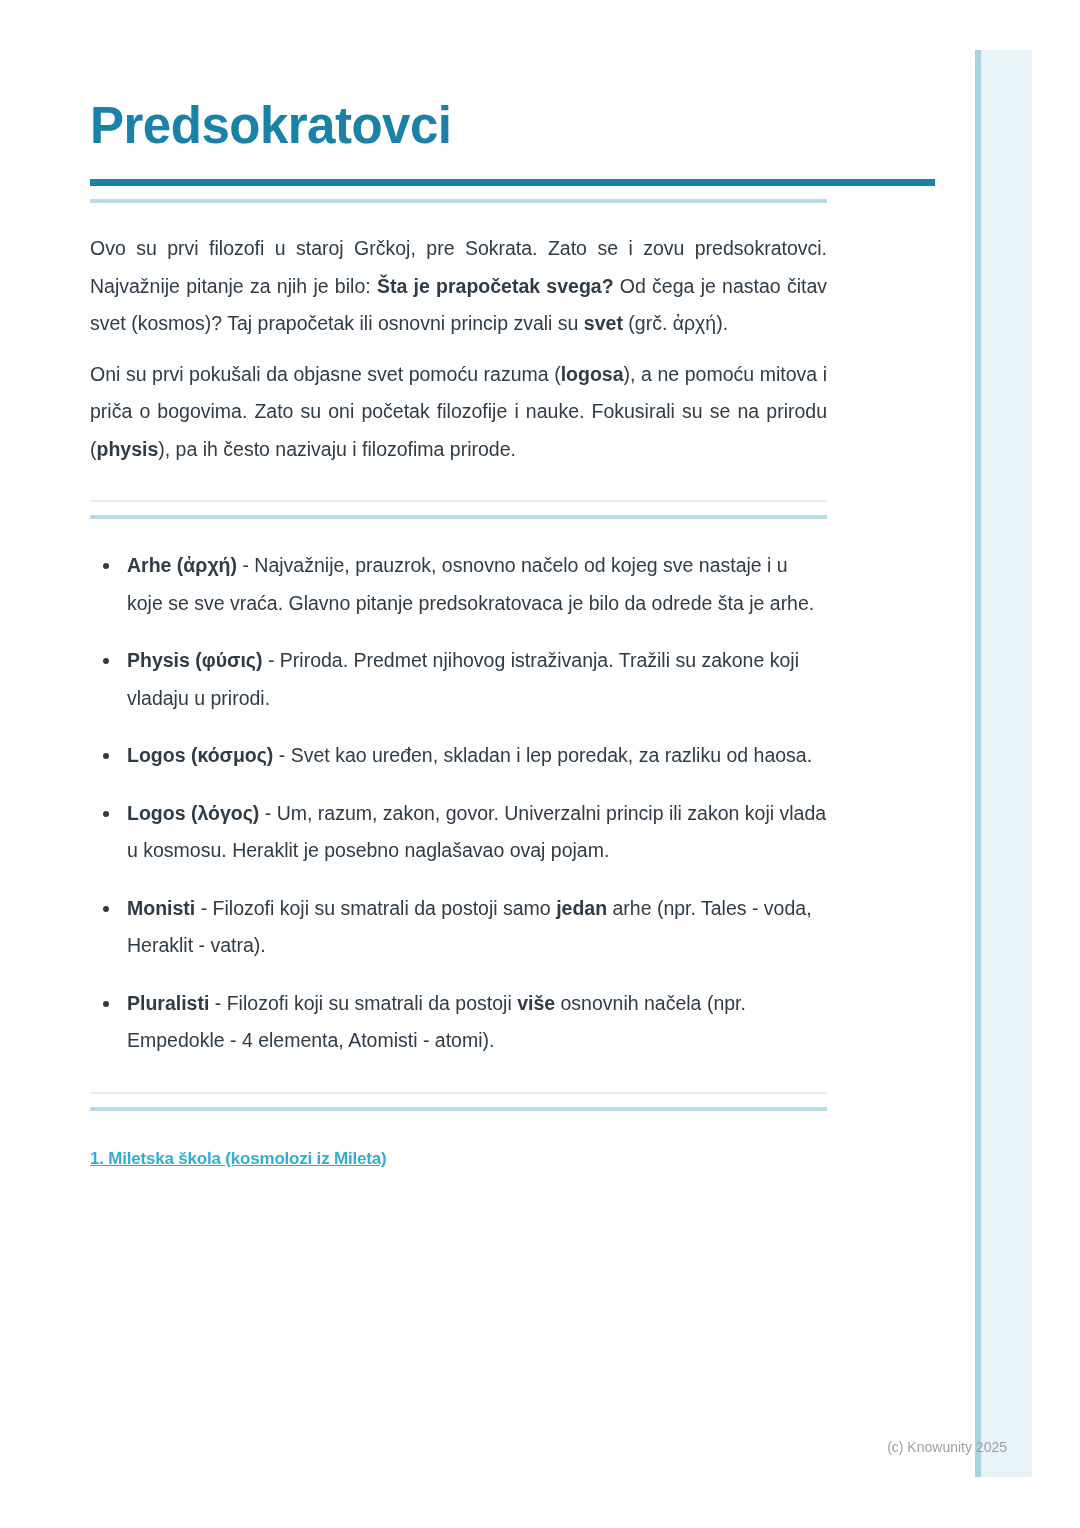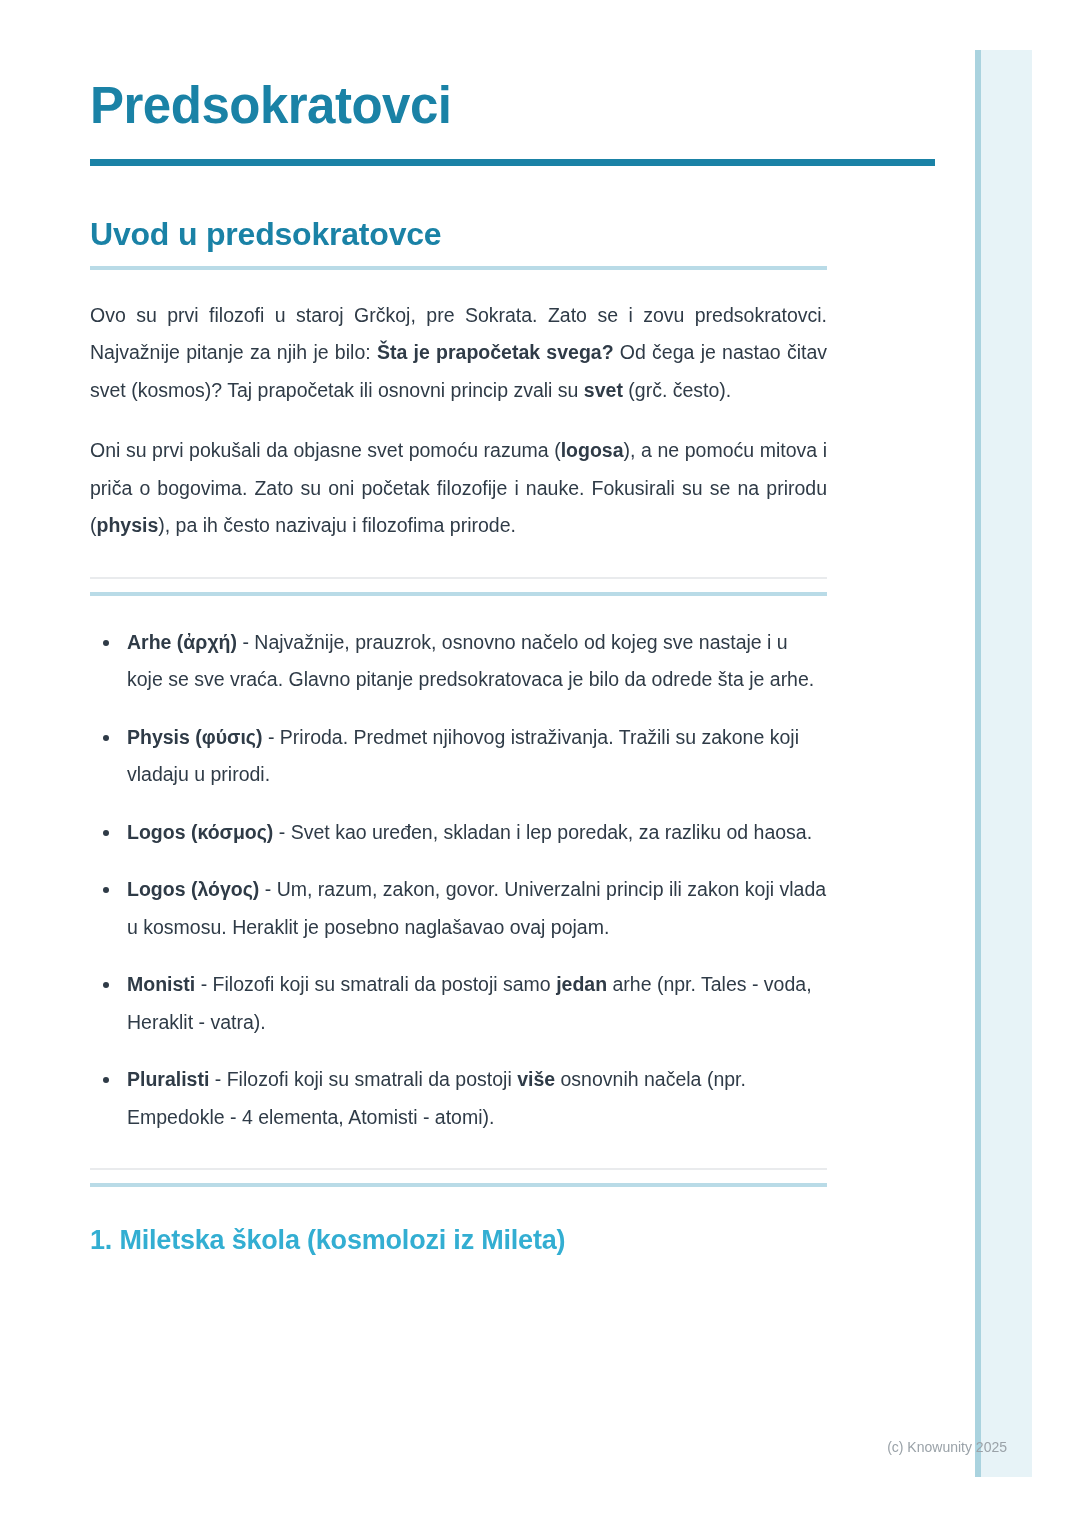--- a/index.html
+++ b/index.html
@@ -27,21 +27,21 @@
     z-index: 1;
   }
   .content {
     position: relative;
     z-index: 2;
     margin-left: 90px;
     width: 737px;
   }
   .doc-title {
     margin: 0;
-    padding-top: 80px;
+    padding-top: 100px;
     font-size: 51px;
     line-height: 1.0;
     font-weight: 800;
     letter-spacing: -0.5px;
     color: var(--primary-teal, #1a82a6);
   }
   .title-rule {
     margin-top: 28px;
     width: 845px;
     height: 7px;
@@ -62,21 +62,21 @@
     background: var(--light-blue-underline, #b9dbe7);
   }
   .body-par {
     margin: 27px 0 0 0;
     font-size: 19.5px;
     line-height: 37.5px;
     text-align: justify;
     color: var(--body-text, #2f3b47);
   }
   .body-par + .body-par {
-    margin-top: 23px;
+    margin-top: 13px;
   }
   .body-par strong, .bullets strong {
     font-weight: 700;
     color: var(--body-text, #2f3b47);
   }
   .divider {
     border: none;
     margin: 32px 0 0 0;
     width: 737px;
     height: 2px;
@@ -101,25 +101,26 @@
     position: absolute;
     left: 13px;
     top: 16px;
     width: 6px;
     height: 6px;
     border-radius: 50%;
     background: var(--body-text, #2f3b47);
   }
   .h3 {
     margin: 38px 0 0 0;
-    font-size: 27px;
+    font-size: 17px;
     line-height: 1.15;
     font-weight: 700;
     letter-spacing: -0.2px;
     color: var(--subheading-cyan, #33aed2);
+    text-decoration: underline;
   }
   .footer-credit {
     position: absolute;
     top: 1439px;
     right: 73px;
     z-index: 3;
     font-size: 14px;
     color: var(--footer-gray, #9aa2a8);
     text-align: right;
   }
@@ -128,23 +129,22 @@
 <body>
 
 <div class="page">
   <div class="side-stripe"></div>
 
   <main class="content">
     <h1 class="doc-title">Predsokratovci</h1>
     <div class="title-rule"></div>
 
     <section>
-      <h2 class="h2">Uvod u predsokratovce</h2>
       <div class="h2-rule"></div>
-      <p class="body-par"><span>Ovo su prvi filozofi u staroj Grčkoj, pre Sokrata. Zato se i zovu predsokratovci. Najvažnije pitanje za njih je bilo: </span><strong>Šta je prapočetak svega?</strong><span> Od čega je nastao čitav svet (kosmos)? Taj prapočetak ili osnovni princip zvali su </span><strong>svet</strong><span> (grč. često).</span></p>
+      <p class="body-par"><span>Ovo su prvi filozofi u staroj Grčkoj, pre Sokrata. Zato se i zovu predsokratovci. Najvažnije pitanje za njih je bilo: </span><strong>Šta je prapočetak svega?</strong><span> Od čega je nastao čitav svet (kosmos)? Taj prapočetak ili osnovni princip zvali su </span><strong>svet</strong><span> (grč. ἀρχή).</span></p>
       <p class="body-par"><span>Oni su prvi pokušali da objasne svet pomoću razuma (</span><strong>logosa</strong><span>), a ne pomoću mitova i priča o bogovima. Zato su oni početak filozofije i nauke. Fokusirali su se na prirodu (</span><strong>physis</strong><span>), pa ih često nazivaju i filozofima prirode.</span></p>
     </section>
 
     <hr class="divider">
 
     <section>
       <div class="h2-rule"></div>
       <ul class="bullets">
         <li><strong>Arhe (ἀρχή)</strong><span> - Najvažnije, prauzrok, osnovno načelo od kojeg sve nastaje i u koje se sve vraća. Glavno pitanje predsokratovaca je bilo da odrede šta je arhe.</span></li>
         <li><strong>Physis (φύσις)</strong><span> - Priroda. Predmet njihovog istraživanja. Tražili su zakone koji vladaju u prirodi.</span></li>

